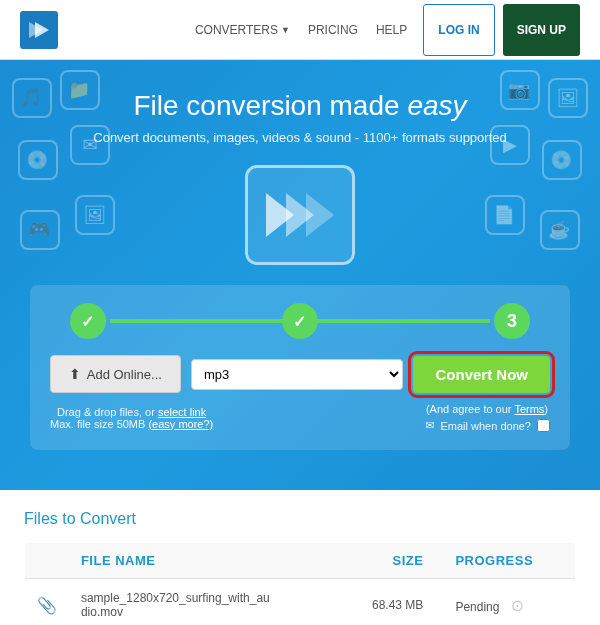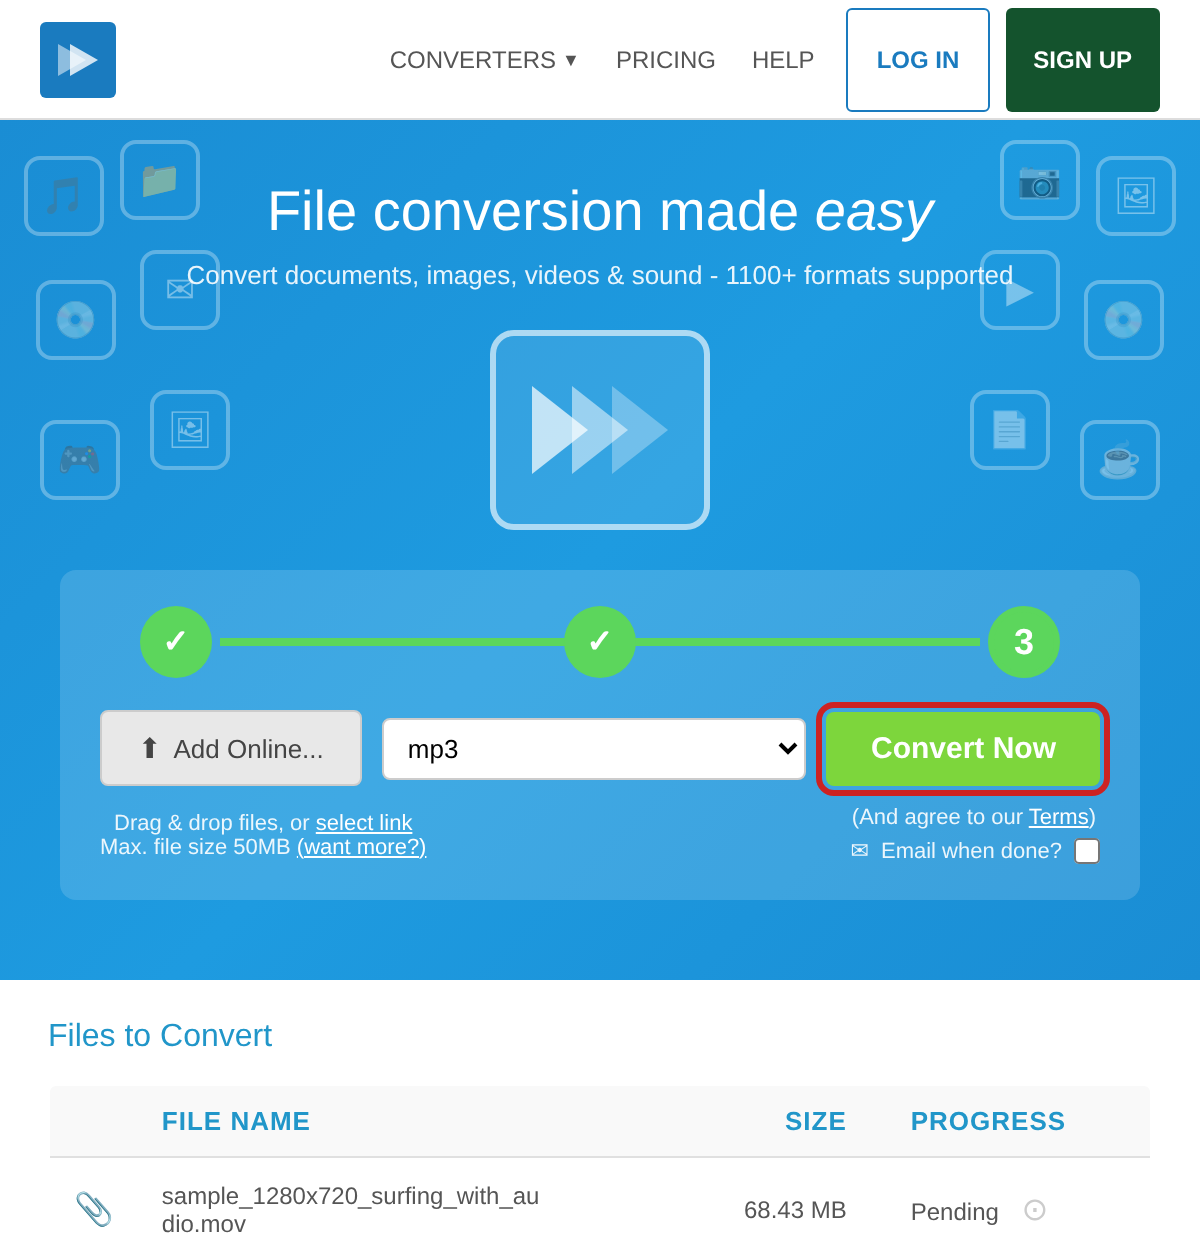--- a/index.html
+++ b/index.html
@@ -398,21 +398,21 @@
         <button class="btn-convert">Convert Now</button>
       </div>
     </div>
 
     <div style="display:flex; justify-content:space-between; align-items:center;">
       <div>
         <div class="file-info">
           <span>Drag &amp; drop files, or </span><a href="#">select link</a>
         </div>
         <div class="file-info">
-          <span>Max. file size 50MB </span><a href="#">(want more?)</a>
+          <span>Max. file size 50MB </span><a href="#">(easy more?)</a>
         </div>
       </div>
       <div>
         <div class="convert-note">
           <span>(And agree to our </span><a href="#">Terms</a><span>)</span>
         </div>
         <div class="email-row">
           <span>✉</span>
           <span>Email when done?</span>
           <input type="checkbox" style="">

